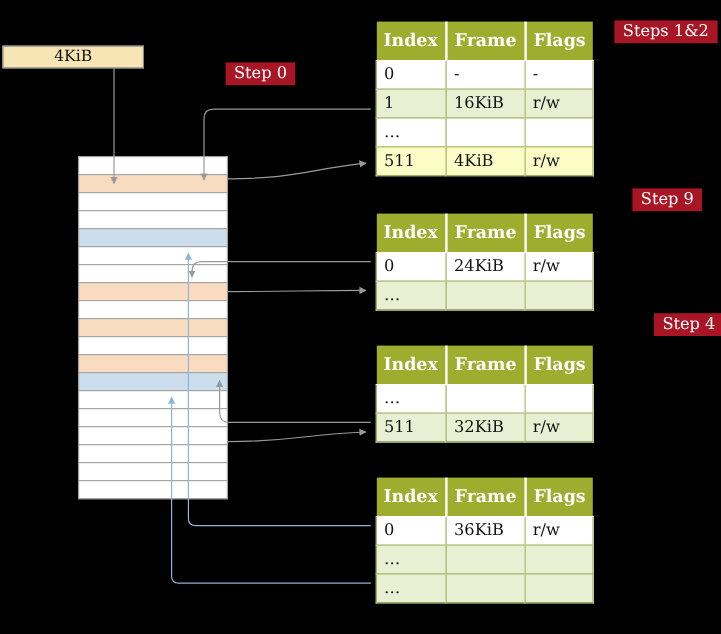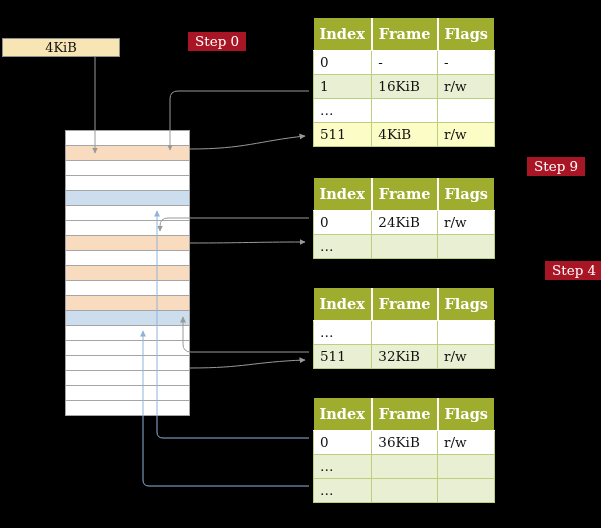--- a/index.html
+++ b/index.html
@@ -15,21 +15,21 @@
   .legend-box {
     position:absolute; left:2px; top:38px; width:118px; height:19px;
     background:var(--legend_wheat); border:1px solid #8f8f8f;
     text-align:center; font-size:13px; line-height:17px; z-index:2;
   }
 
   .badge {
     position:absolute; background:var(--badge_red); color:#fff;
     font-size:13.5px; line-height:19px; padding:0 7px; z-index:2; white-space:nowrap;
   }
-  #badge-step0   { left:188px; top:32px; }
+  #badge-step0   { left:188px; top:52px; }
   #badge-steps12 { left:512px; top:17px; }
   #badge-step3   { left:527px; top:157px; }
   #badge-step4   { left:519px; top:261px;margin-left:26px; }
 
   .memory { position:absolute; left:65px; top:130px; width:125px; z-index:1; }
   .mcell { height:16px; margin-top:-1px; border:1px solid var(--cell_border); background:#fff; }
   .mcell:first-child { margin-top:0; }
   .mcell.table  { background:var(--cell_wheat); }
   .mcell.mapped { background:var(--cell_blue); }
 
@@ -82,20 +82,21 @@
     <path d="M309 352 L191 352 Q183 352 183 344 L183 317" stroke="var(--arrow_gray)" fill="none" marker-end="url(#m-gray)"></path>
     <path d="M190 368 C245 368 252 362 305 360" stroke="var(--arrow_gray)" fill="none" marker-end="url(#m-gray)"></path>
 
     <path d="M309 438 L163 438 Q157 438 157 432 L157 211" stroke="var(--arrow_blue)" fill="none" marker-end="url(#m-blue)"></path>
     <path d="M309 486 L149 486 Q143 486 143 480 L143 331" stroke="var(--arrow_blue)" fill="none" marker-end="url(#m-blue)"></path>
   </svg>
 
   <div class="legend-box">4KiB</div>
 
   <div class="badge" id="badge-step0">Step 0</div>
+  <div class="badge" id="badge-steps12">Steps 1&amp;2</div>
   <div class="badge" id="badge-step3">Step 9</div>
   <div class="badge" id="badge-step4">Step 4</div>
 
   <div class="memory" id="memory">
       <div class="mcell plain"></div>
       <div class="mcell table"></div>
       <div class="mcell plain"></div>
       <div class="mcell plain"></div>
       <div class="mcell mapped"></div>
       <div class="mcell plain"></div>

